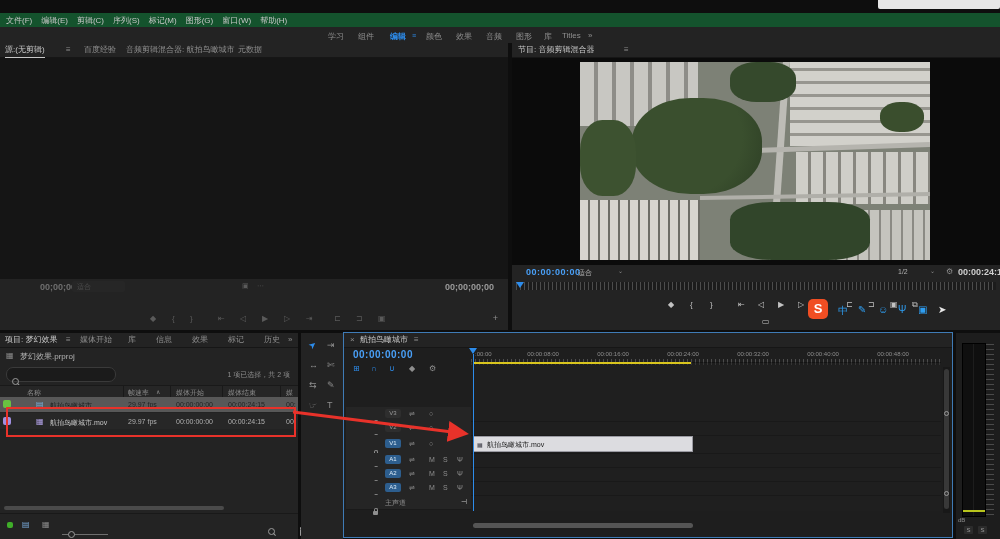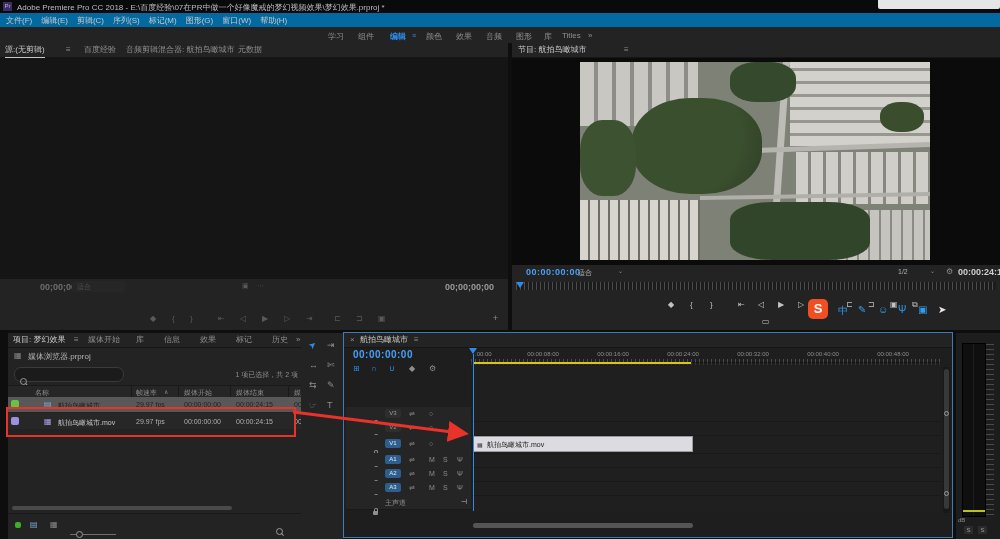--- a/index.html
+++ b/index.html
@@ -31,27 +31,23 @@
   .caret-down{width:0;height:0;border-left:4px solid transparent;border-right:4px solid transparent;border-top:6px solid #2d8ceb}
   .chip{display:inline-block;width:8px;height:8px;border-radius:2px}
   .ticks-v{background:repeating-linear-gradient(90deg,#4c4c4c 0 1px,transparent 1px 4px)}
   .hline{background:#191919;height:1px}
 </style>
 </head>
 <body>
 
 <div id="root">
 
-  <div class="abs" style="left:0;top:0;width:1000px;height:13px;background:#0a0a0a">
-    <span class="abs" style="left:3px;top:2px;width:9px;height:9px;background:#3b2e63;color:#c9a0dc;font-size:6px;line-height:9px;text-align:center">Pr</span>
-    <span class="abs f8 nowrap" style="left:17px;top:2px;color:#bdbdbd">Adobe Premiere Pro CC 2018 - E:\百度经验\07在PR中做一个好像魔戒的梦幻视频效果\梦幻效果.prproj *</span>
-  </div>
   <div class="abs" style="left:878px;top:0;width:122px;height:9px;background:#e6e6e6;border-radius:0 0 2px 2px"></div>
 
-  <div class="abs" style="left:0;top:13px;width:1000px;height:14px;background:#0369a1;display:flex;gap:9px;align-items:center;padding-left:6px;box-sizing:border-box">
+  <div class="abs" style="left:0;top:13px;width:1000px;height:14px;background:#14532d;display:flex;gap:9px;align-items:center;padding-left:6px;box-sizing:border-box">
     <span class="f8">文件(F)</span>
     <span class="f8">编辑(E)</span>
     <span class="f8">剪辑(C)</span>
     <span class="f8">序列(S)</span>
     <span class="f8">标记(M)</span>
     <span class="f8">图形(G)</span>
     <span class="f8">窗口(W)</span>
     <span class="f8">帮助(H)</span>
   </div>
 
@@ -94,21 +90,21 @@
     <span class="abs f8 dim" style="left:284px;top:271px">▷</span>
     <span class="abs f8 dim" style="left:306px;top:271px">⇥</span>
     <span class="abs f8 dim" style="left:334px;top:271px">⊏</span>
     <span class="abs f8 dim" style="left:356px;top:271px">⊐</span>
     <span class="abs f8 dim" style="left:378px;top:271px">▣</span>
     <span class="abs f9 mid" style="right:10px;top:270px">+</span>
   </div>
 
   <div class="abs panel" style="left:512px;top:43px;width:488px;height:287px">
     <div class="tabrow" style="position:relative">
-      <span class="abs lt nowrap" style="left:6px">节目: 航拍鸟瞰城市</span>
+      <span class="abs lt nowrap" style="left:6px">节目: 音频剪辑混合器</span>
       <span class="abs mid" style="left:112px">≡</span>
     </div>
     <div class="abs" style="left:0;top:15px;width:488px;height:207px;background:#0b0b0b">
 
       <div class="abs" style="left:68px;top:4px;width:350px;height:198px;background:#7d8176;overflow:hidden">
         <div class="abs" style="left:0;top:0;width:118px;height:64px;background:repeating-linear-gradient(90deg,#c8c7c2 0 14px,#8e8d88 14px 18px)"></div>
         <div class="abs" style="left:210px;top:0;width:140px;height:84px;background:repeating-linear-gradient(0deg,#d2d1cb 0 10px,#97968f 10px 13px)"></div>
         <div class="abs" style="left:216px;top:90px;width:134px;height:52px;background:repeating-linear-gradient(90deg,#cfcec8 0 12px,#888780 12px 15px)"></div>
         <div class="abs" style="left:224px;top:148px;width:126px;height:50px;background:repeating-linear-gradient(90deg,#c5c4be 0 9px,#8b8a84 9px 11px)"></div>
         <div class="abs" style="left:0;top:138px;width:120px;height:60px;background:repeating-linear-gradient(90deg,#d8d5cf 0 8px,#6e6d66 8px 10px)"></div>
@@ -142,34 +138,34 @@
     <span class="abs f8" style="left:266px;top:257px;color:#c2c2c2">▶</span>
     <span class="abs f8" style="left:286px;top:257px;color:#c2c2c2">▷</span>
     <span class="abs f8" style="left:306px;top:257px;color:#c2c2c2">⇥</span>
     <span class="abs f8" style="left:334px;top:257px;color:#c2c2c2">⊏</span>
     <span class="abs f8" style="left:356px;top:257px;color:#c2c2c2">⊐</span>
     <span class="abs f8" style="left:378px;top:257px;color:#c2c2c2">▣</span>
     <span class="abs f8" style="left:400px;top:257px;color:#c2c2c2">⧉</span>
     <span class="abs f8" style="left:250px;top:274px;color:#c2c2c2">▭</span>
   </div>
 
-  <div class="abs panel" style="left:8px;top:333px;width:298px;height:196px">
+  <div class="abs panel" style="left:0;top:333px;width:298px;height:196px">
     <div class="tabrow" style="position:relative;overflow:hidden">
       <span class="abs lt nowrap" style="left:5px;border-bottom:1px solid #c8c8c8">项目: 梦幻效果</span>
       <span class="abs mid" style="left:66px">≡</span>
       <span class="abs mid nowrap" style="left:80px">媒体开始</span>
       <span class="abs mid" style="left:128px">库</span>
       <span class="abs mid" style="left:156px">信息</span>
       <span class="abs mid" style="left:192px">效果</span>
       <span class="abs mid" style="left:228px">标记</span>
       <span class="abs mid" style="left:264px">历史</span>
       <span class="abs mid" style="left:288px">»</span>
     </div>
     <span class="abs f8 mid" style="left:6px;top:18px">▦</span>
-    <span class="abs f8 nowrap" style="left:20px;top:18px;color:#b4b4b4">媒体浏览器.prproj</span>
+    <span class="abs f8 nowrap" style="left:20px;top:18px;color:#b4b4b4">梦幻效果.prproj</span>
     
     <div class="abs" style="left:6px;top:34px;width:108px;height:13px;background:#1b1b1b;border:1px solid #3a3a3a;border-radius:7px">
       <span class="i-search abs" style="left:5px;top:3px"></span>
       <input style="position: absolute; left: 16px; top: 0px; width: 86px; height: 11px; background: transparent; border: 0px; color: rgb(200, 200, 200); font-size: 7px; outline: none;">
     </div>
     <span class="i-folder abs" style="left:124px;top:38px"></span>
     <span class="abs f7 mid nowrap" style="right:8px;top:37px">1 项已选择，共 2 项</span>
     
     <div class="abs" style="left:0;top:52px;width:298px;height:12px;background:#262626;border-top:1px solid #191919;border-bottom:1px solid #191919">
       <span class="abs f7 mid" style="left:27px;top:2px">名称</span>

